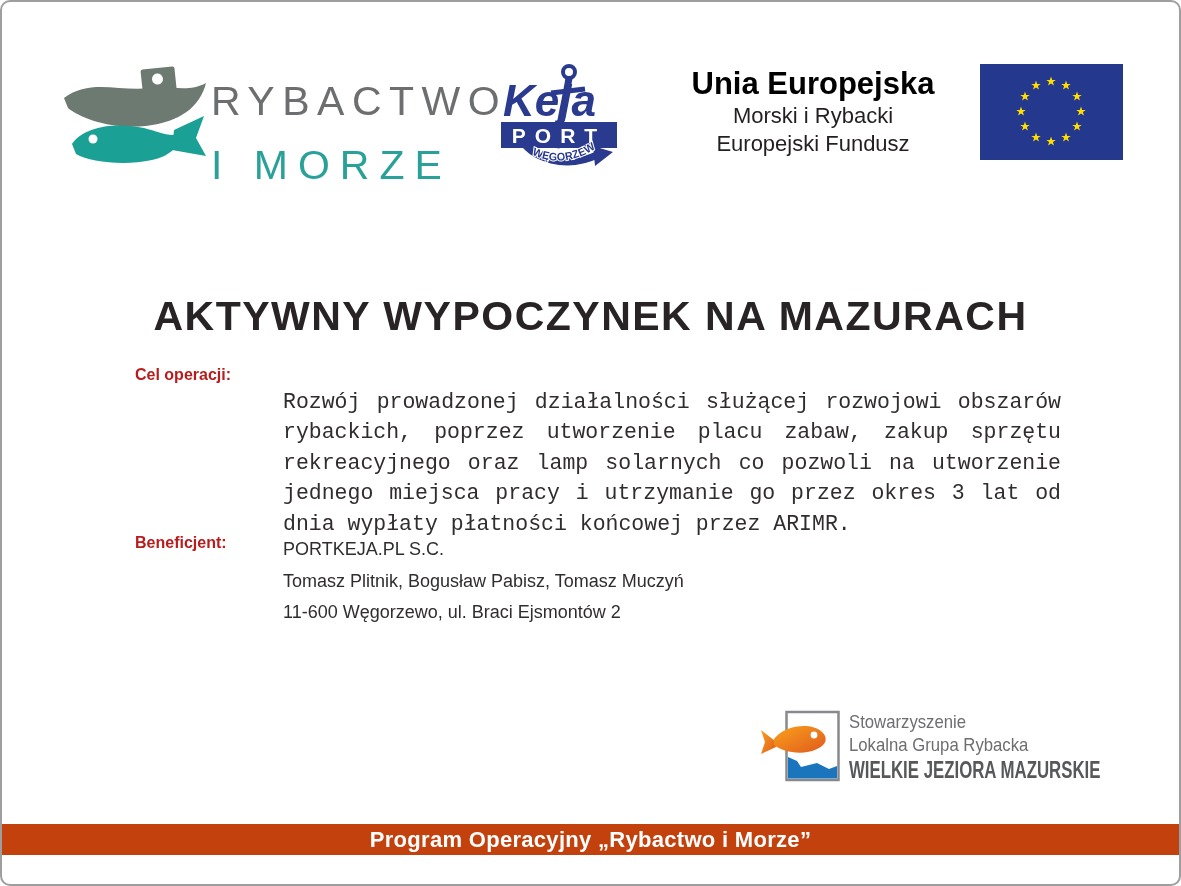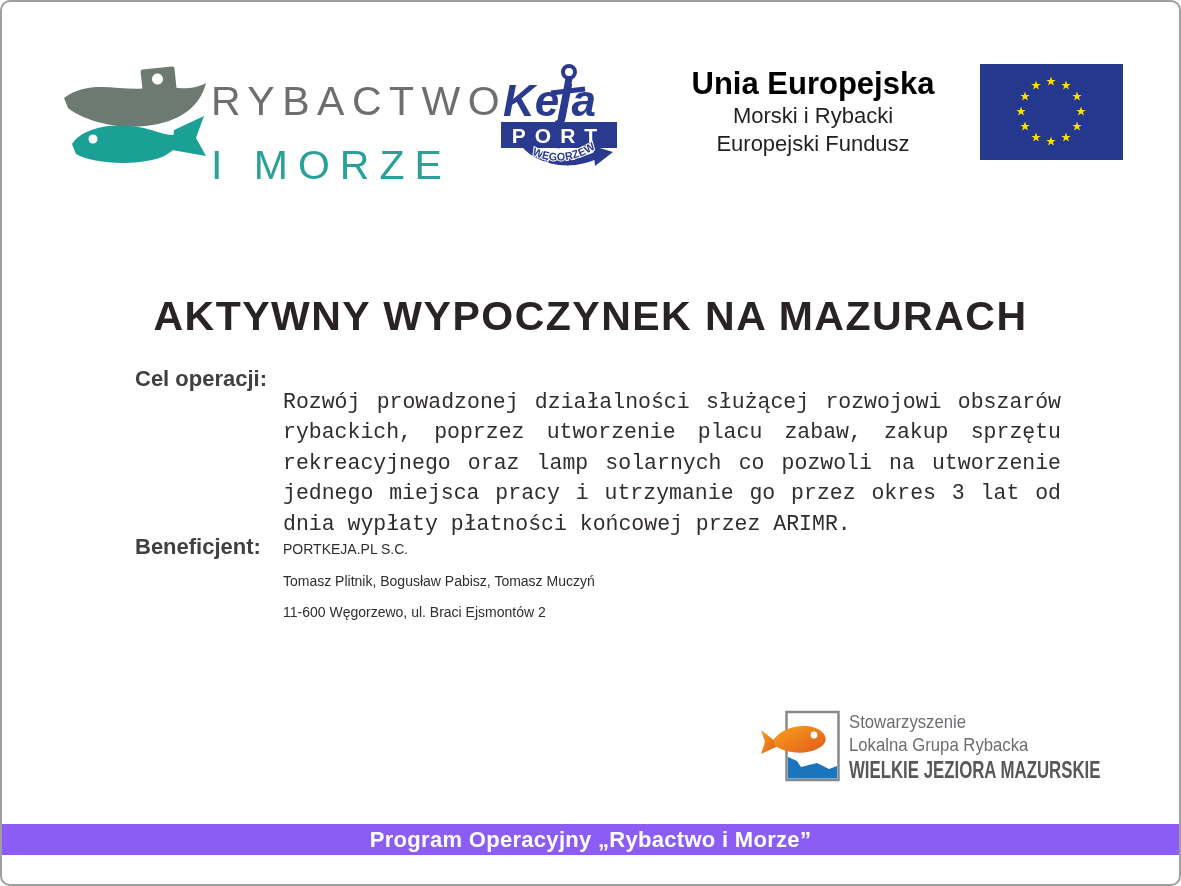--- a/index.html
+++ b/index.html
@@ -24,42 +24,42 @@
   .eu-title{font-size:31px;font-weight:700;color:#000000;line-height:36px;}
   .eu-sub{font-size:22px;color:#231f20;line-height:28px;}
   .eu-flag{position:absolute;left:978px;top:62px;width:143px;height:96px;}
   
   .main-title{
     position:absolute;left:0;right:0;top:264px;
     text-align:center;font-size:41px;font-weight:700;
     letter-spacing:1.5px;color:#282324;
   }
   
-  .section-label{position:absolute;left:133px;font-size:22px;font-weight:700;color:#404040;}
+  .section-label{position:absolute;left:133px;font-size:16px;font-weight:700;color:#b91c1c;}
   .cel-label{top:364px;}
   .cel-text{
     position:absolute;left:281px;top:363px;width:778px;
     font-size:21.5px;line-height:30.5px;color:#312d2e;
     text-align:justify;
     font-family:Liberation Mono, monospace;
   }
   .beneficjent-label{top:532px;}
   .beneficjent-lines{
     position:absolute;left:281px;top:532px;
-    font-size:14px;line-height:31.5px;color:#312d2e;
+    font-size:18px;line-height:31.5px;color:#312d2e;
   }
   
   .lgr-mark{position:absolute;left:757px;top:707px;width:84px;height:76px;}
   .lgr-text{position:absolute;left:847px;top:708px;}
   .lgr-gray-line{font-size:19px;color:#6d6e71;line-height:23px;transform:scaleX(0.88);transform-origin:left center;white-space:nowrap;}
   .lgr-bold-line{font-size:24px;font-weight:700;color:#57585a;line-height:26px;margin-top:1px;transform:scaleX(0.70);transform-origin:left center;white-space:nowrap;}
   
   .footer-bar{
     position:absolute;left:0;right:0;top:822px;height:31px;
-    background:#8b5cf6;
+    background:#c2410c;
     display:flex;align-items:center;justify-content:center;
   }
   .footer-text{color:#ffffff;font-size:22px;font-weight:700;letter-spacing:0.3px;}
   svg text{font-family:"Liberation Sans", sans-serif;}
 </style>
 </head>
 <body>
 
 <div class="page">
 

